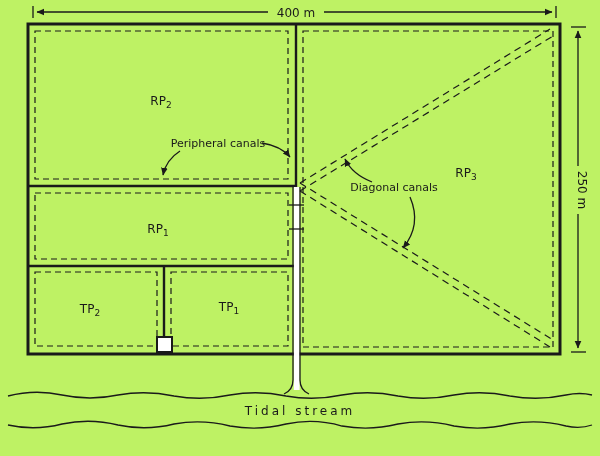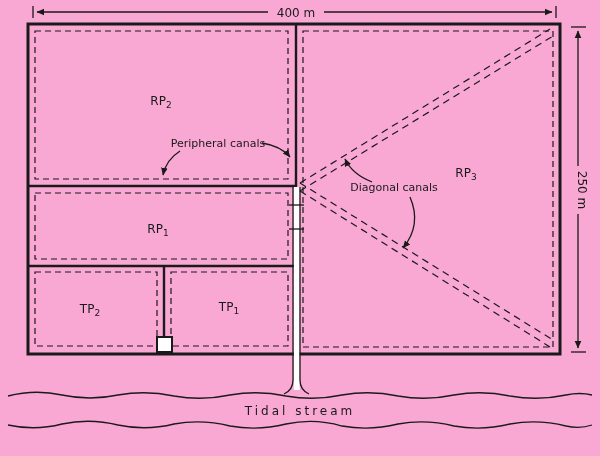--- a/index.html
+++ b/index.html
@@ -1,17 +1,17 @@
 <!DOCTYPE html>
 <html><head>
 <meta charset="utf-8">
 <style>
   html,body{margin:0;padding:0;background:#ffffff;}
   .stage{
-    position:relative;width:600px;height:456px;background:#f9a8d4;
+    position:relative;width:600px;height:456px;background:#bef264;
     font-family:"DejaVu Sans","Liberation Sans",sans-serif;overflow:hidden;
   }
   svg{position:absolute;left:0;top:0;}
   .ink{stroke:#1a1a1a;fill:none;}
   .thick{stroke-width:3;}
   .mid{stroke-width:2.4;}
   .thin{stroke-width:1.3;}
   .dash{stroke-width:1.2;stroke-dasharray:6 4;}
   .ddash{stroke-width:1.2;stroke-dasharray:7 5;}
   text{fill:#1a1a1a;}

